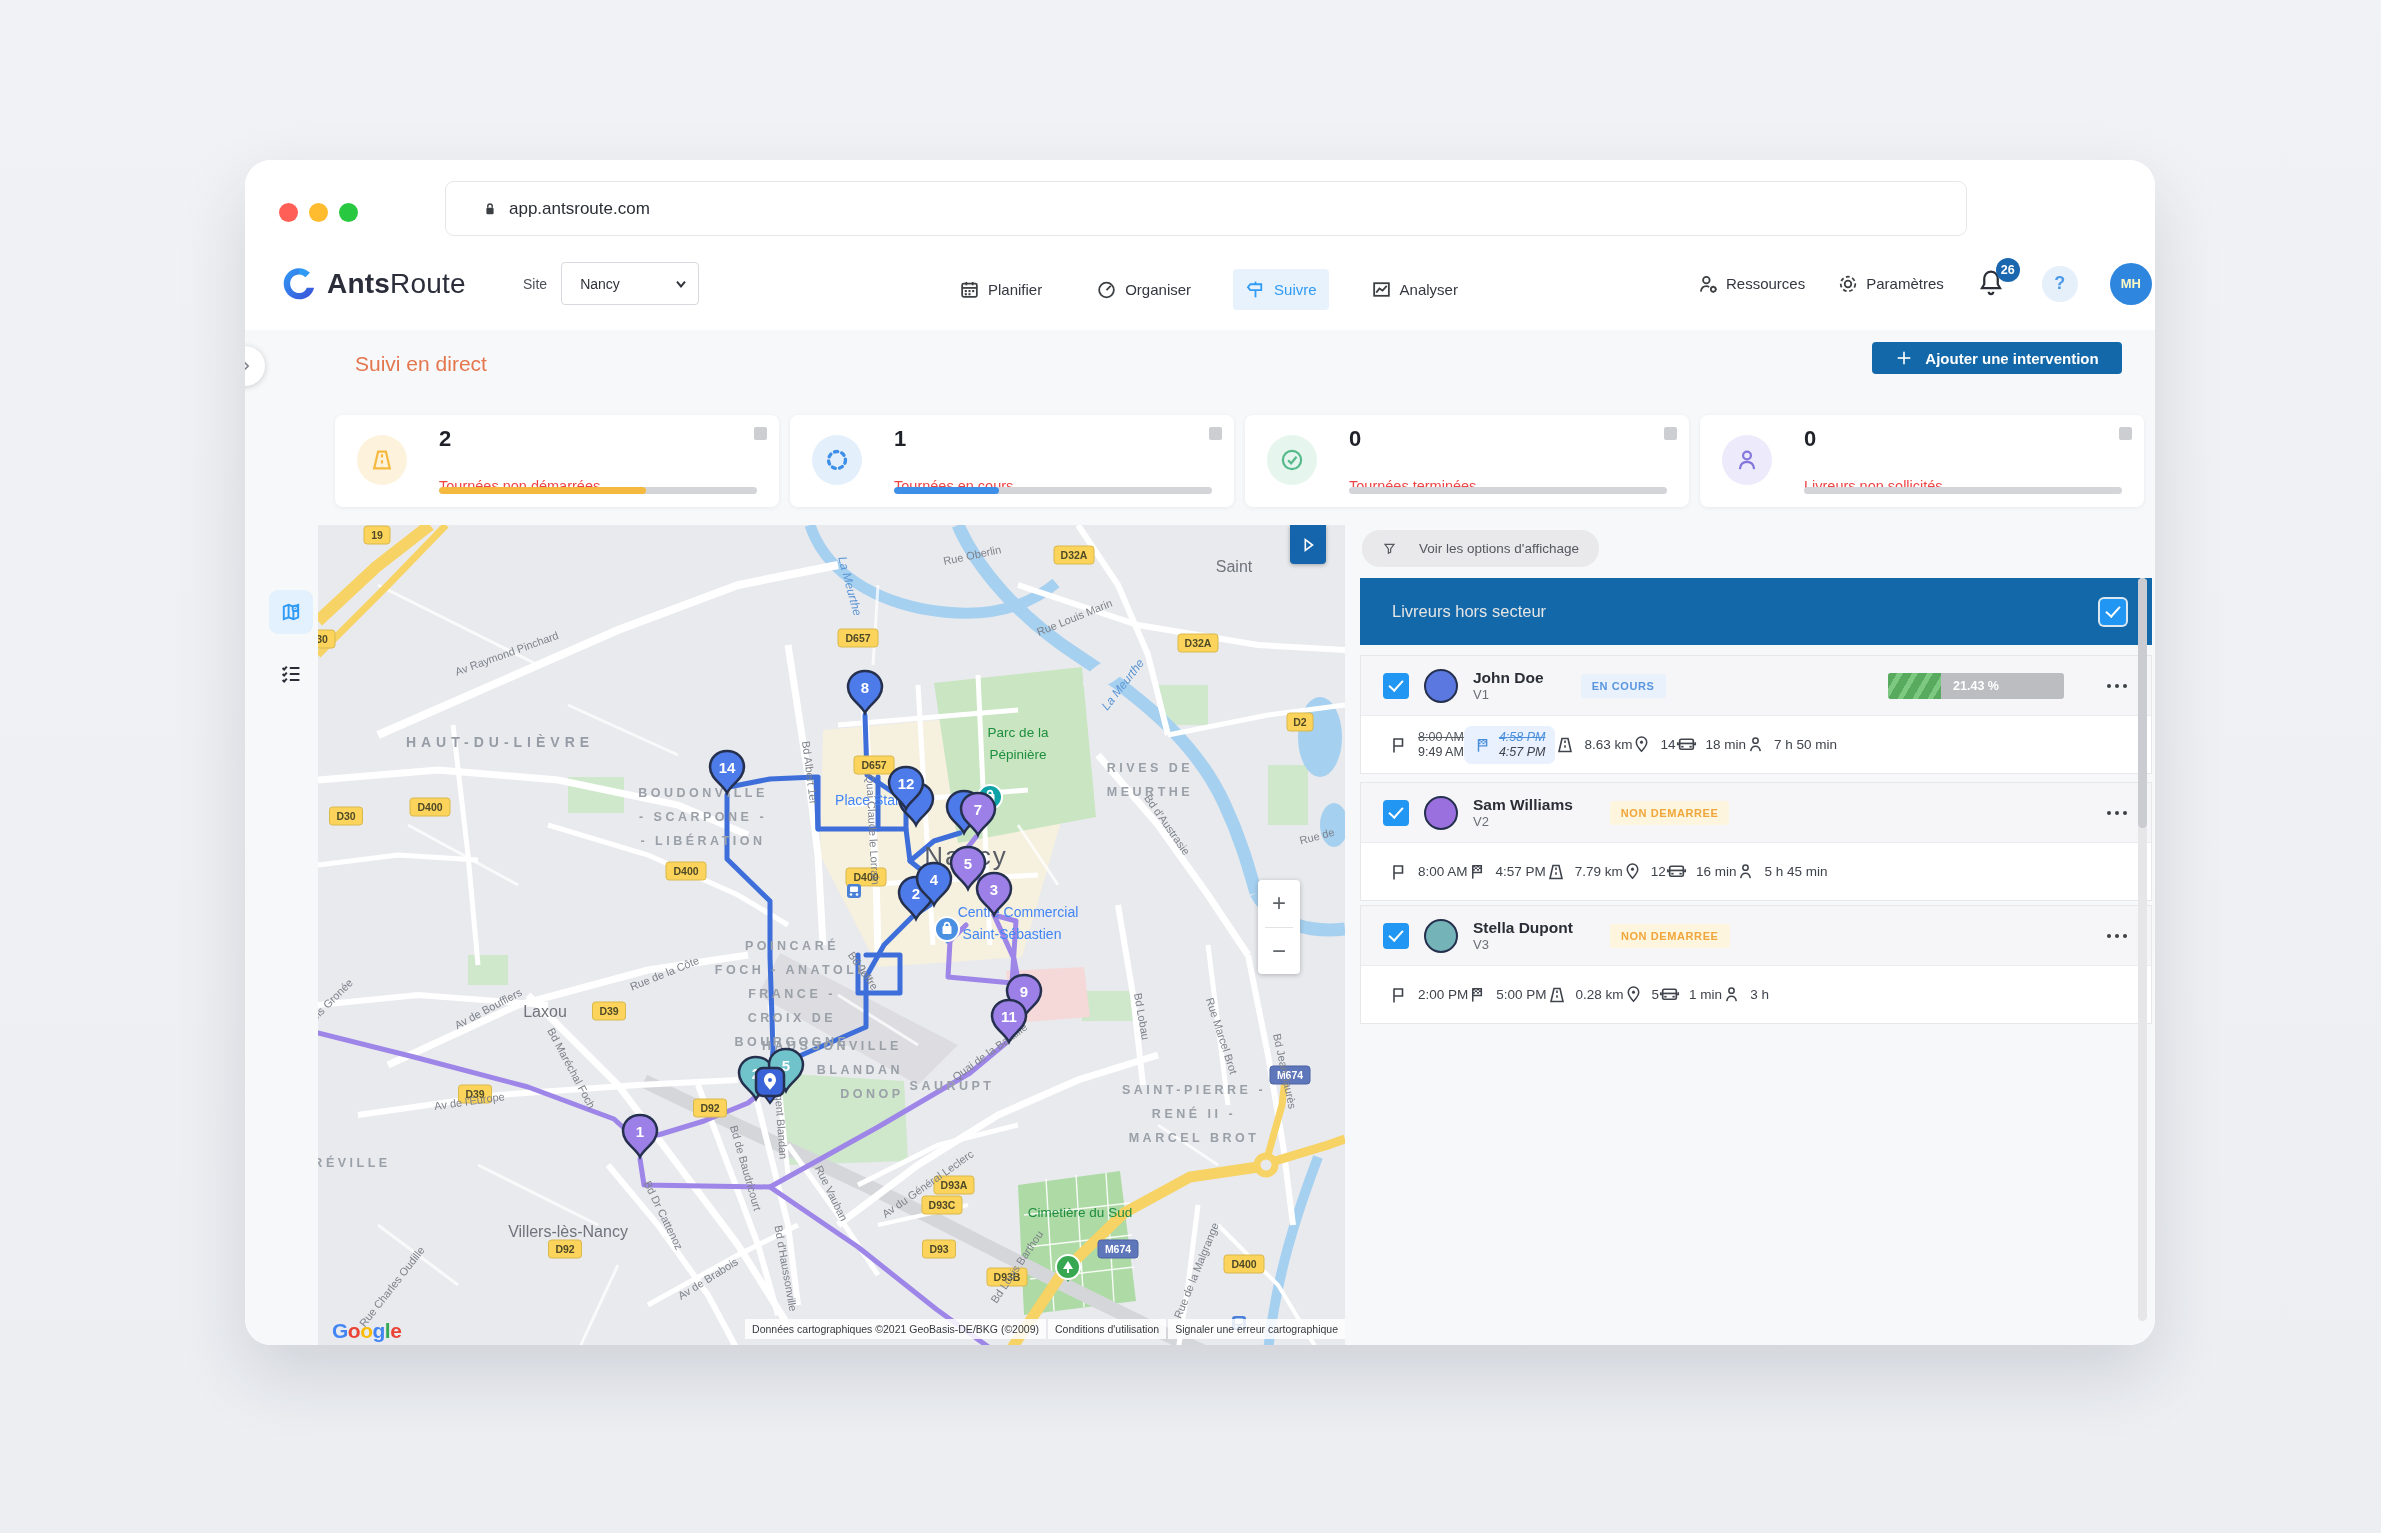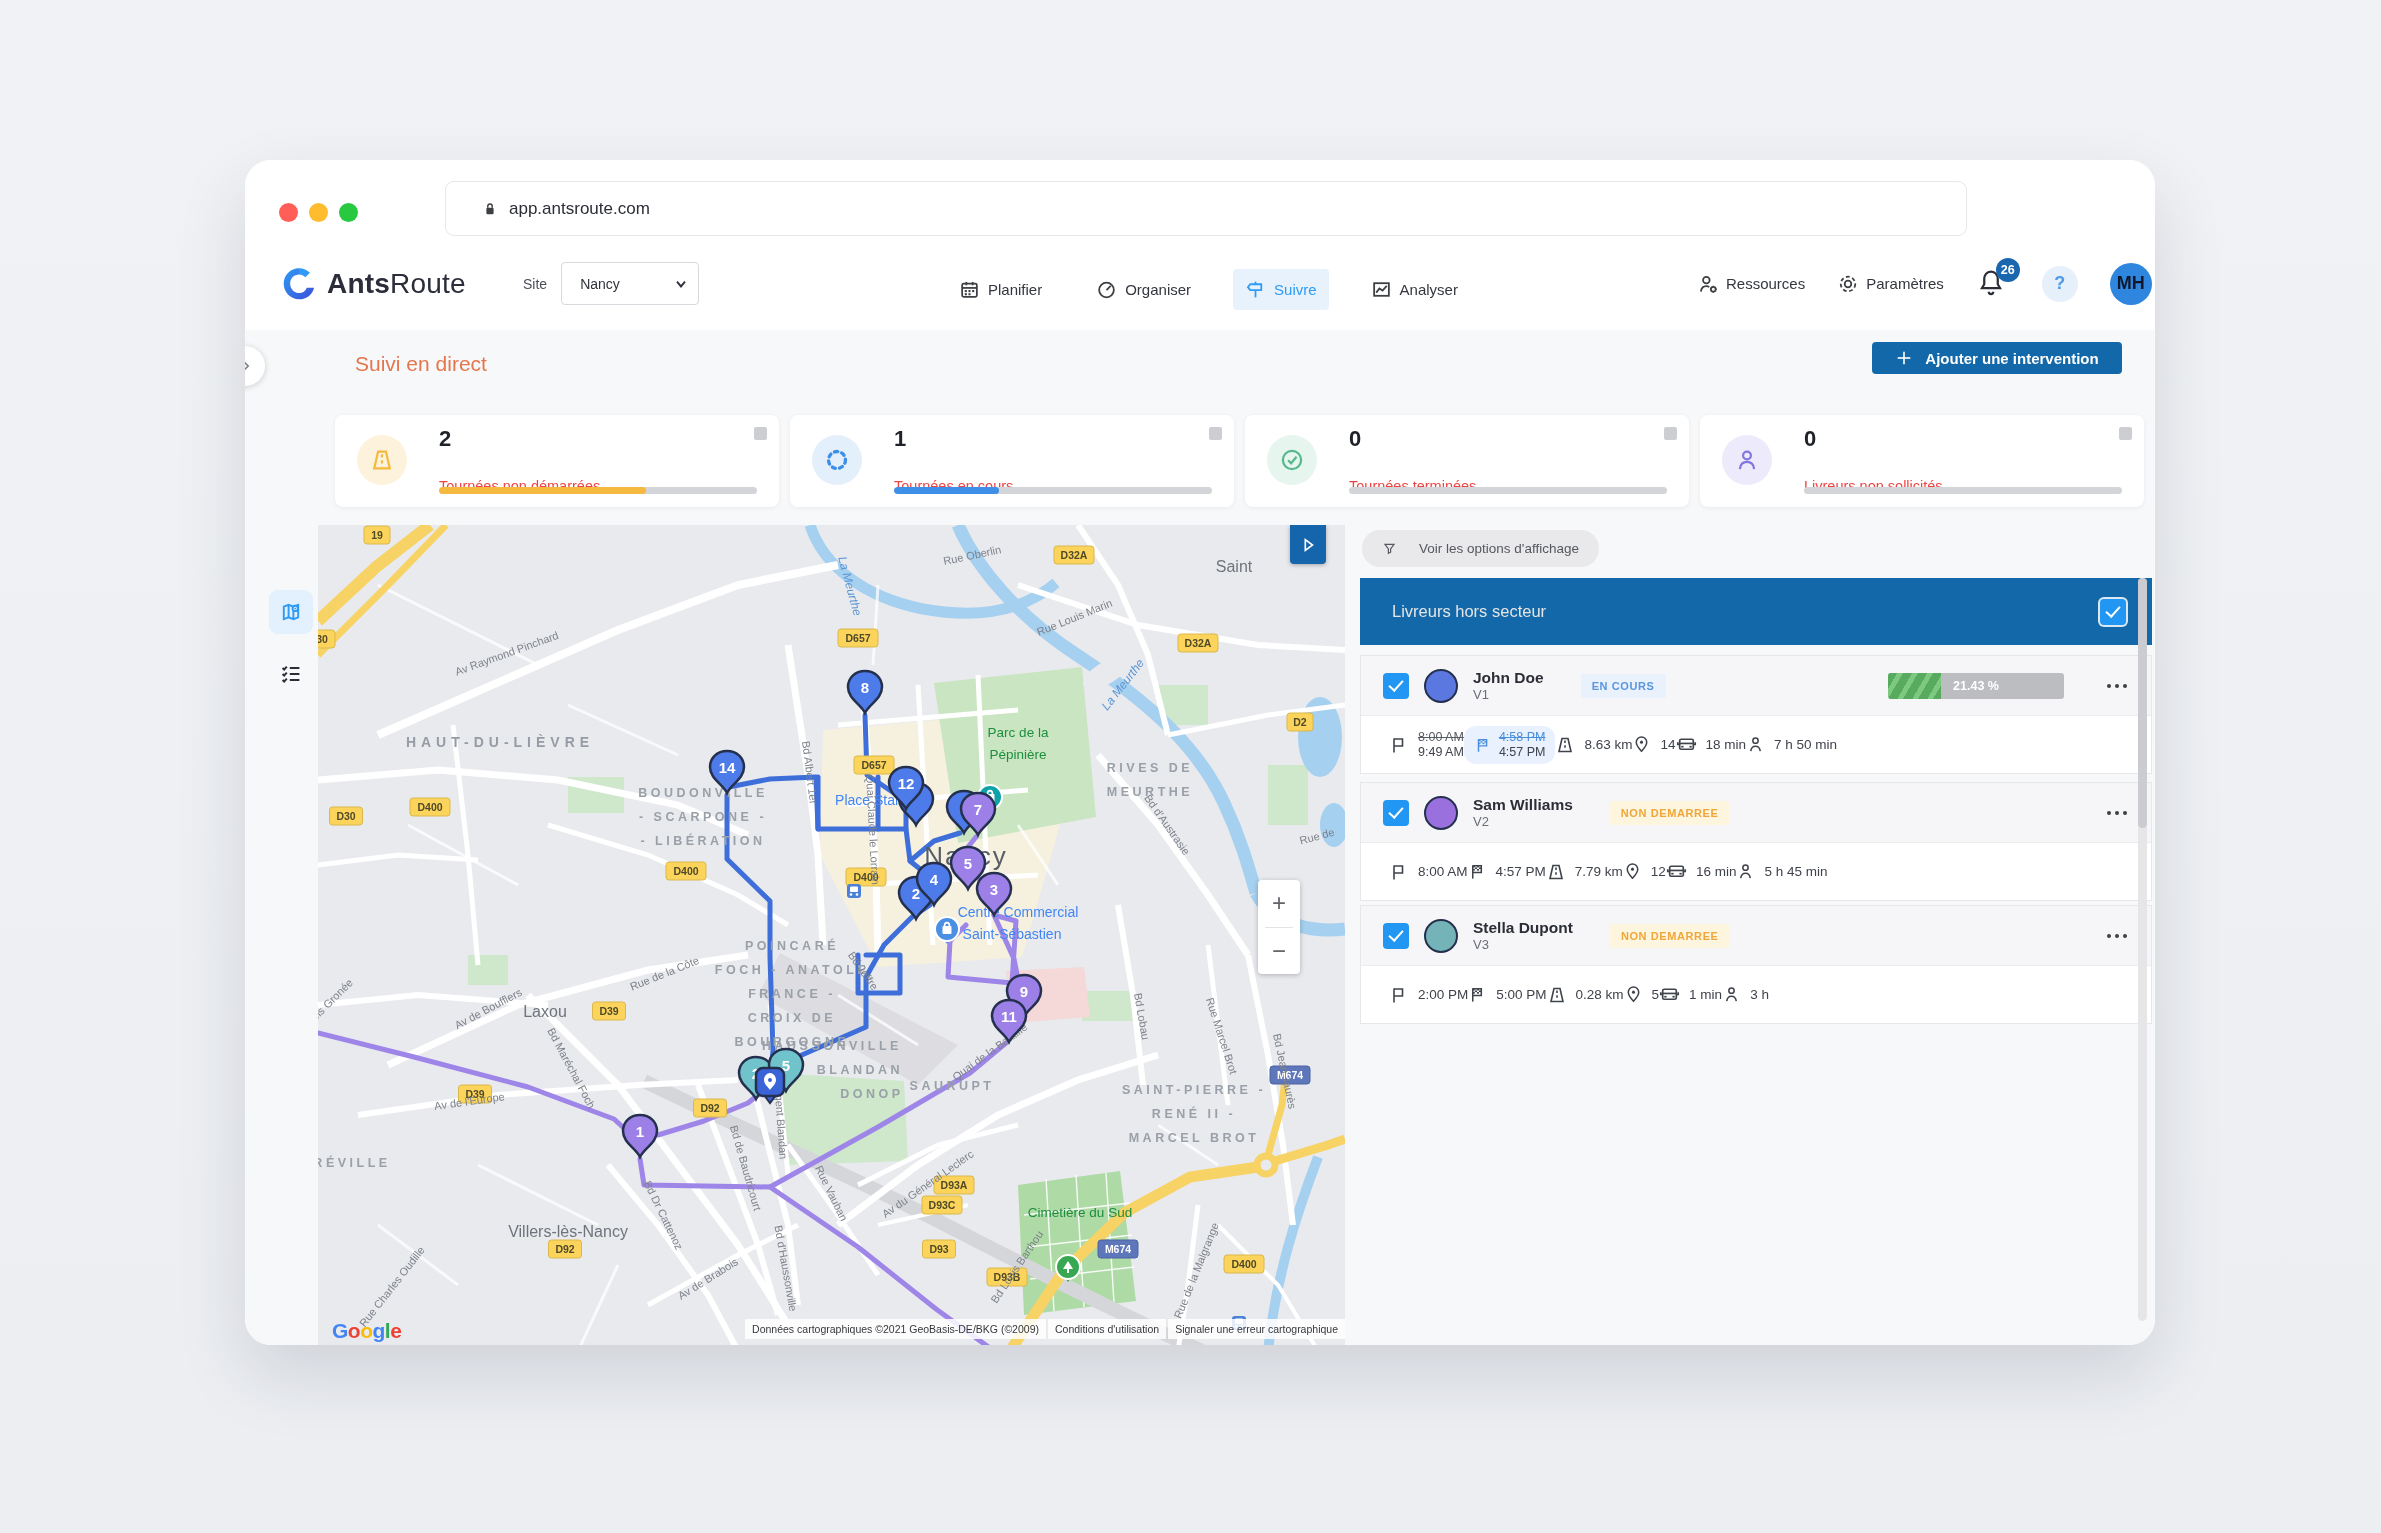--- a/index.html
+++ b/index.html
@@ -23,21 +23,21 @@
   .sel-chev{position:absolute;right:10px;top:14px;pointer-events:none;}
   .menu{position:absolute;left:702px;top:6px;height:93px;display:flex;align-items:center;gap:30px;}
   .menu-item{display:flex;align-items:center;gap:8px;font-size:15px;color:#34373f;padding:10px 12px;border-radius:4px;cursor:pointer;}
   .menu-item.active{background:#e7f2fd;color:#2f9bf4;}
   .icon{display:inline-block;line-height:0;}
   .navright{position:absolute;left:1452px;top:0;height:93px;display:flex;align-items:center;gap:32px;}
   .nr-item{display:flex;align-items:center;gap:7px;font-size:15px;color:#34373f;cursor:pointer;}
   .bell-wrap{position:relative;width:34px;height:36px;}
   .bell-badge{position:absolute;right:-10px;top:-8px;min-width:24px;height:24px;border-radius:12px;background:#1a67b0;color:#fff;font-size:12.5px;font-weight:bold;display:flex;align-items:center;justify-content:center;padding:0 4px;box-sizing:border-box;}
   .help-circle{width:36px;height:36px;border-radius:50%;background:#e5f0fb;color:#4d9be8;font-size:18px;font-weight:bold;display:flex;align-items:center;justify-content:center;cursor:pointer;}
-  .avatar{width:42px;height:42px;border-radius:50%;background:#2e86de;color:#0f172a;font-weight:bold;font-size:18px;display:flex;align-items:center;justify-content:center;cursor:pointer;}
+  .avatar{width:42px;height:42px;border-radius:50%;background:#2e86de;color:#fef9c3;font-weight:bold;font-size:13px;display:flex;align-items:center;justify-content:center;cursor:pointer;}
   
   .content{position:absolute;left:0;top:170px;width:100%;height:1015px;background:#f7f8fa;}
   .back-circle{position:absolute;left:-20px;top:16px;width:40px;height:40px;border-radius:50%;background:#fff;box-shadow:0 1px 6px rgba(0,0,0,.18);display:flex;align-items:center;justify-content:center;cursor:pointer;}
   .page-title{position:absolute;left:110px;top:22px;font-size:21px;color:#e4764e;text-align:right;}
   .add-btn{position:absolute;left:1627px;top:12px;width:250px;height:32px;background:#1368a9;border:none;border-radius:4px;color:#fff;font-size:15px;font-weight:bold;display:flex;align-items:center;justify-content:center;gap:12px;cursor:pointer;font-family:"Liberation Sans",sans-serif;}
   
   .card{position:absolute;top:85px;width:444px;height:92px;background:#fff;border-radius:8px;box-shadow:0 1px 4px rgba(40,50,70,.07);}
   .card .ic-circle{position:absolute;left:22px;top:20px;width:50px;height:50px;border-radius:50%;display:flex;align-items:center;justify-content:center;}
   .card .num{position:absolute;left:104px;top:11px;font-size:22px;font-weight:bold;color:#1f2329;}
   .card .lbl{position:absolute;left:104px;top:43px;font-size:14.5px;color:#ef4444;margin-top:20px;}
@@ -90,21 +90,21 @@
   .drv-prog{margin-left:auto;width:176px;height:26px;background:#bcbdc1;border-radius:3px;position:relative;overflow:hidden;}
   .drv-prog i{position:absolute;left:0;top:0;bottom:0;background:repeating-linear-gradient(120deg,#57aa5e 0 8px,#7ec981 8px 13px);}
   .drv-prog em{position:absolute;inset:0;display:flex;align-items:center;justify-content:center;color:#fff;font-size:12.5px;font-weight:bold;font-style:normal;}
   .dots{margin-left:28px;width:22px;height:6px;position:relative;cursor:pointer;}
   .dots i{position:absolute;top:1px;width:4px;height:4px;border-radius:50%;background:#3c4043;}
   .dots i:nth-child(1){left:0}.dots i:nth-child(2){left:8px}.dots i:nth-child(3){left:16px}
   .drv-stats{height:57px;border-top:1px solid #ececee;display:flex;align-items:center;justify-content:flex-start;padding:0 28px;background:#fff;}
   .cell{display:flex;align-items:center;gap:9px;color:#3f434b;font-size:13.5px;}
   .cell .two{line-height:1.2;font-size:12.5px;}
   .strike{text-decoration:line-through;color:#565a61;}
-  .endbox{background:#e8f1fd;border-radius:12px;padding:4px 10px;color:#4a8fdc;}
+  .endbox{background:#e8f1fd;border-radius:7px;padding:4px 10px;color:#4a8fdc;font-style:italic;}
   .endbox .strike{color:#4a8fdc;}
   .scrolltrack{position:absolute;left:1893px;top:248px;width:9px;height:743px;background:#e6e6e9;border-radius:5px;}
   .scrollthumb{position:absolute;left:0;top:0;width:9px;height:250px;background:#cbccd1;border-radius:5px;}
 </style>
 </head>
 <body>
 
 <div class="stage">
   <div class="window">
 

